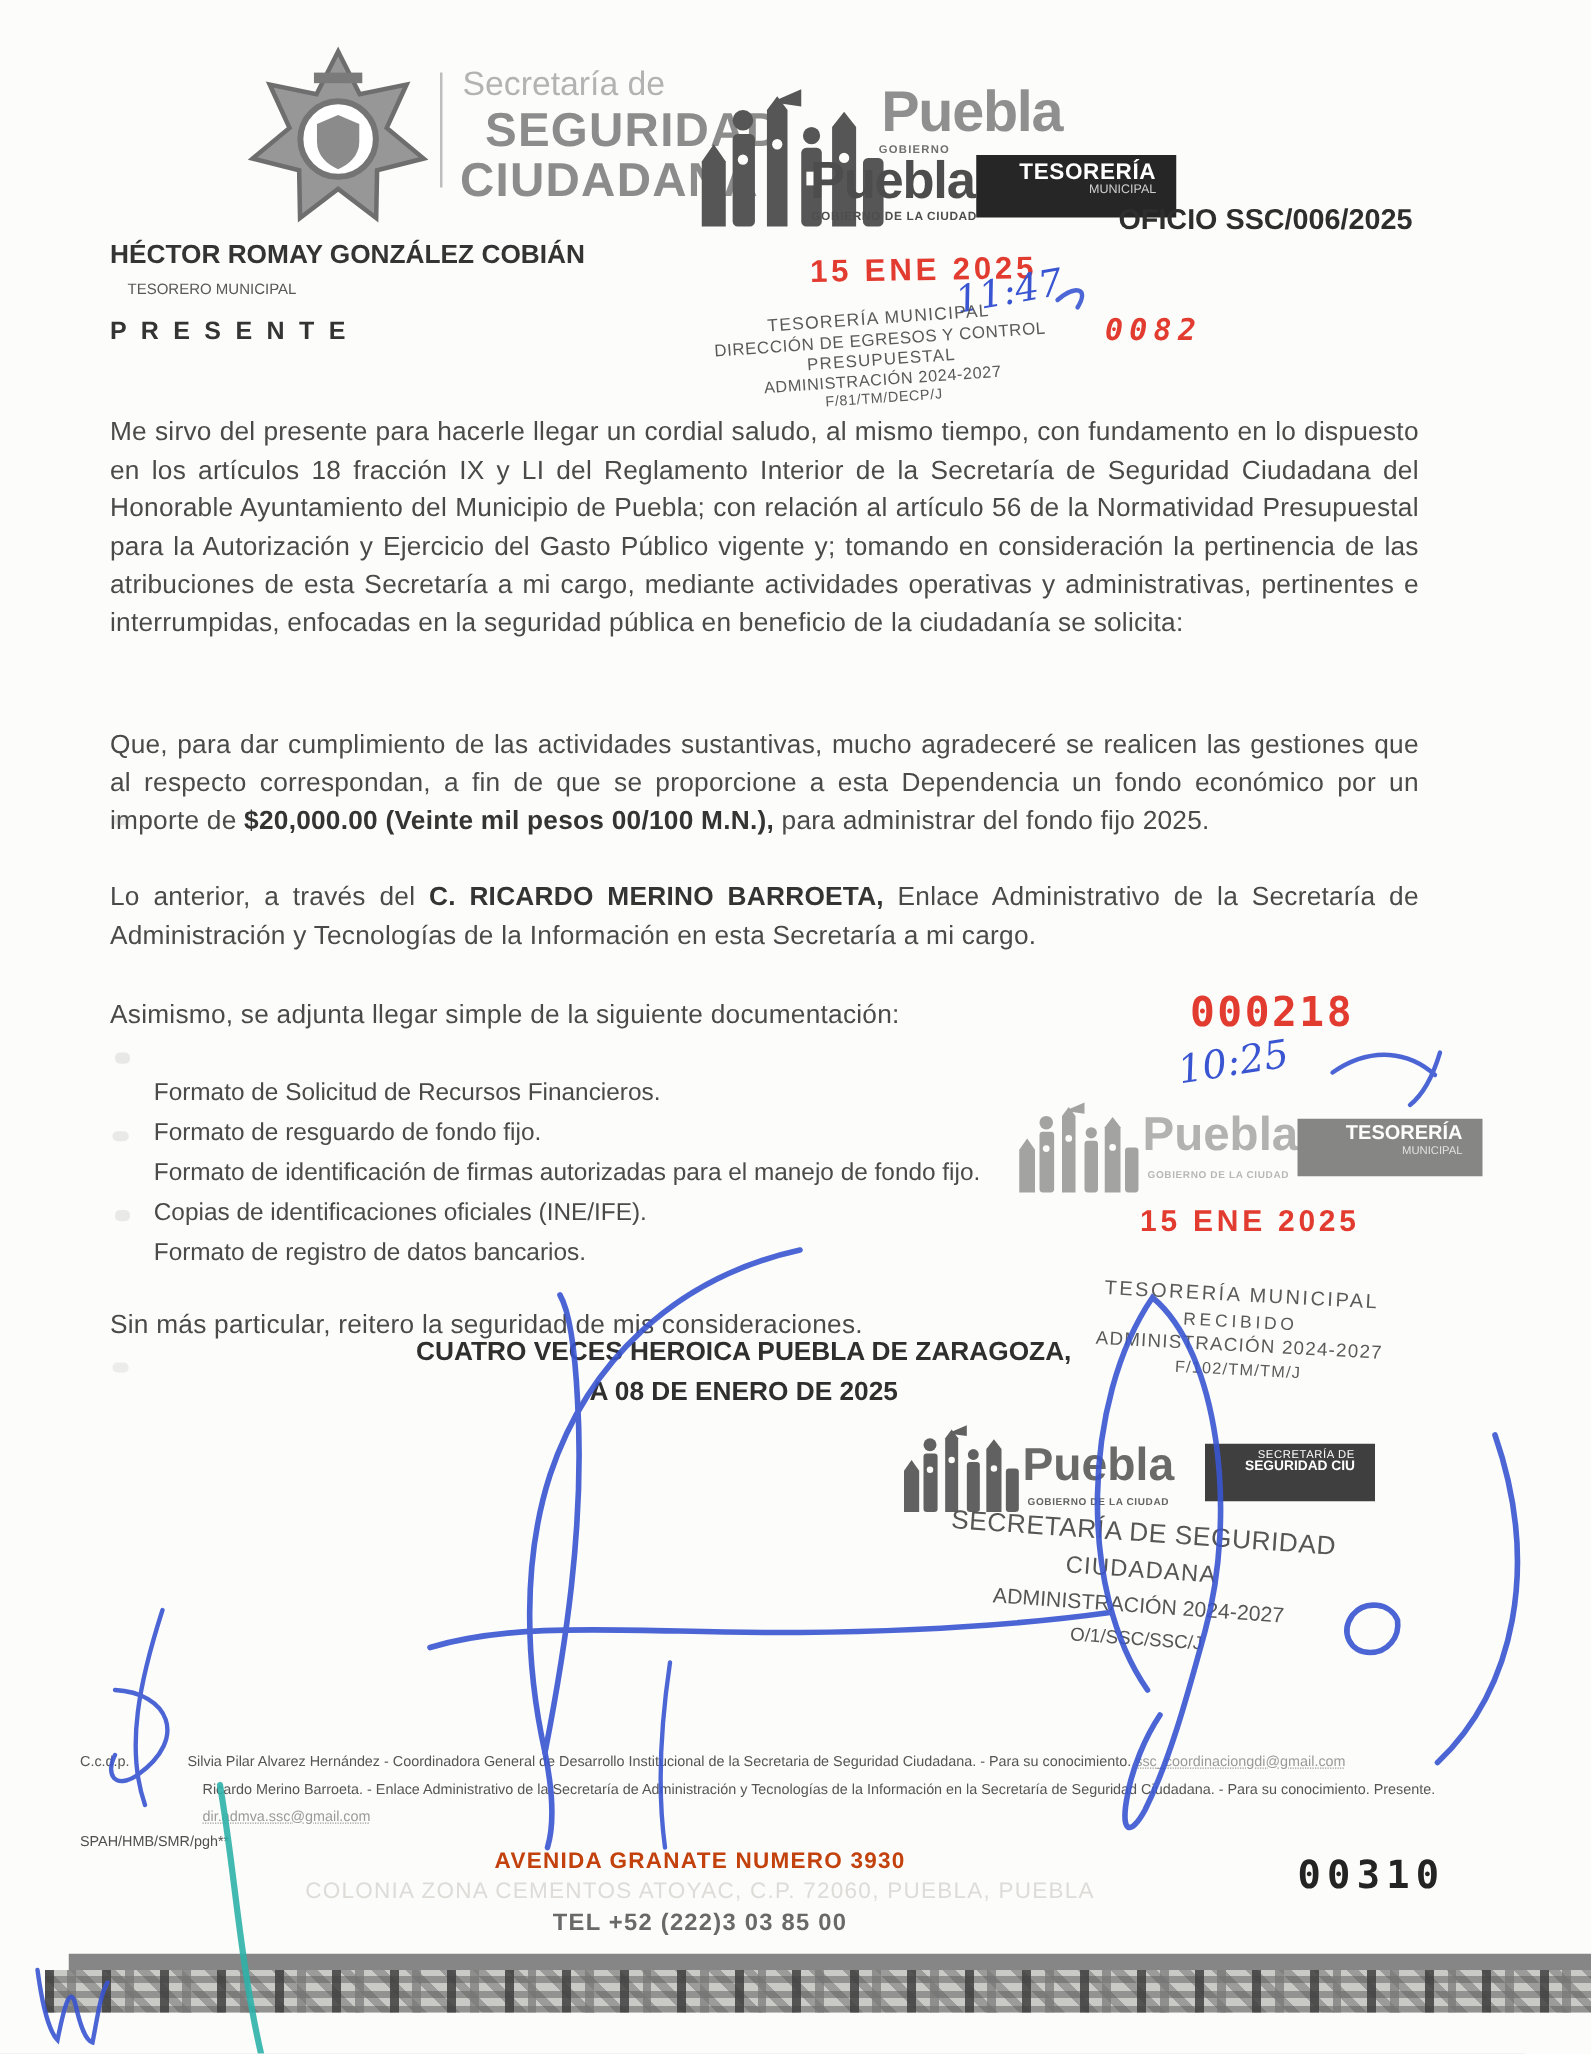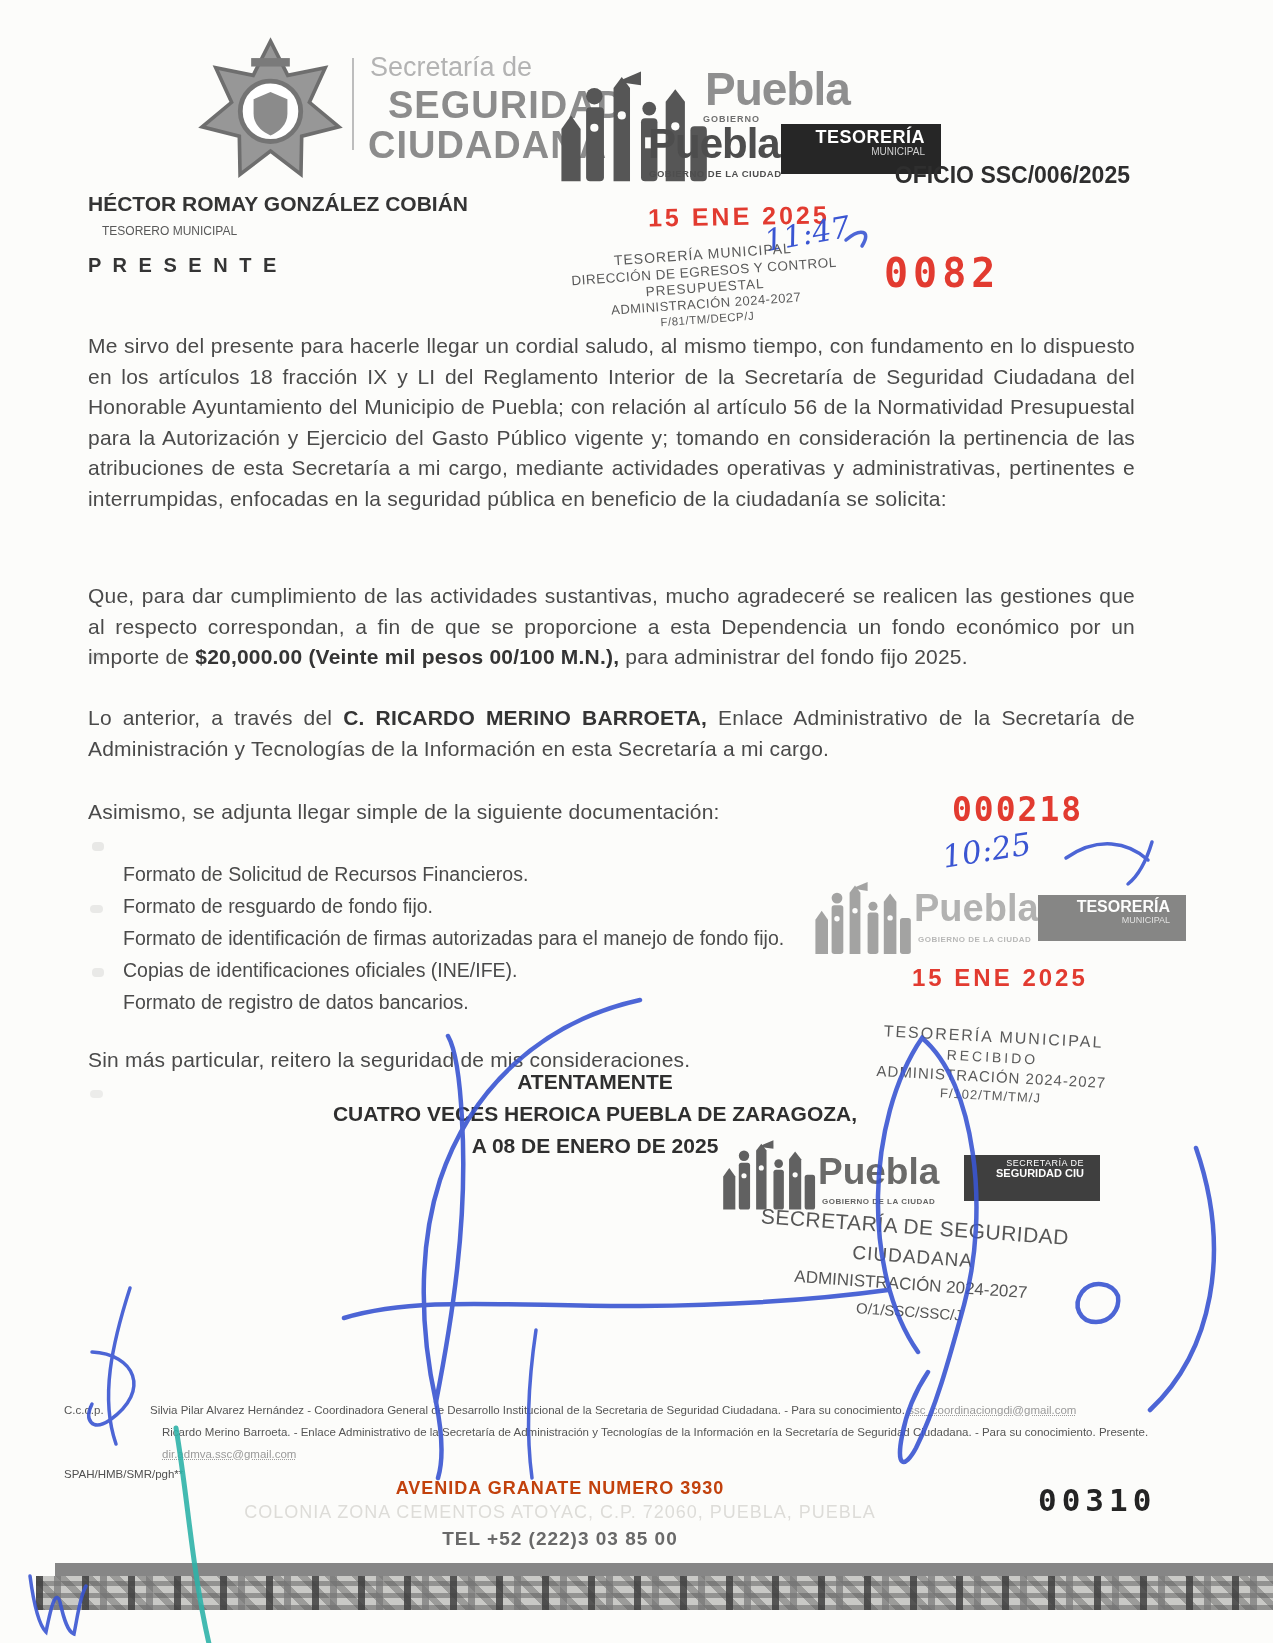--- a/index.html
+++ b/index.html
@@ -70,21 +70,21 @@
   </div>
 
   <div class="abs b nowrap" style="left:862px;top:162px;width:268px;font-size:23px;color:#2e2e2e;text-align:right;">OFICIO SSC/006/2025</div>
 
   <div class="abs b dark" style="left:88px;top:192px;font-size:21px;">HÉCTOR ROMAY GONZÁLEZ COBIÁN</div>
   <div class="abs" style="left:88px;top:224px;font-size:12px;color:#585858;margin-left:14px;">TESORERO MUNICIPAL</div>
   <div class="abs b dark" style="left:88px;top:254px;font-size:20px;letter-spacing:3px;">P R E S E N T E</div>
 
   <div class="abs red-stamp nowrap" style="left:648px;top:202px;font-size:25px;letter-spacing:3px;transform:rotate(-1deg);">15 ENE 2025</div>
   <div class="abs pen" style="left:764px;top:216px;font-size:30px;transform:rotate(-10deg);">11:47</div>
-  <div class="abs red-stamp mono" style="left:884px;top:250px;font-size:40px;letter-spacing:5px;">0082</div>
+  <div class="abs red-stamp mono" style="left:884px;top:250px;font-size:24px;letter-spacing:5px;font-style:italic;">0082</div>
 
   <div class="abs stamp" style="left:560px;top:246px;width:290px;transform:rotate(-4deg);">
     <div style="font-size:14px;letter-spacing:1px;line-height:17px;">TESORERÍA MUNICIPAL</div>
     <div style="font-size:13.5px;letter-spacing:.5px;line-height:17px;">DIRECCIÓN DE EGRESOS Y CONTROL</div>
     <div style="font-size:13.5px;letter-spacing:1px;line-height:16px;">PRESUPUESTAL</div>
     <div style="font-size:13px;letter-spacing:.5px;line-height:16px;">ADMINISTRACIÓN 2024-2027</div>
     <div style="font-size:11.5px;letter-spacing:.5px;line-height:14px;">F/81/TM/DECP/J</div>
   </div>
 
   <div class="abs body-text" style="left:88px;top:331px;width:1047px;">Me sirvo del presente para hacerle llegar un cordial saludo, al mismo tiempo, con fundamento en lo dispuesto en los artículos 18 fracción IX y LI del Reglamento Interior de la Secretaría de Seguridad Ciudadana del Honorable Ayuntamiento del Municipio de Puebla; con relación al artículo 56 de la Normatividad Presupuestal para la Autorización y Ejercicio del Gasto Público vigente y; tomando en consideración la pertinencia de las atribuciones de esta Secretaría a mi cargo, mediante actividades operativas y administrativas, pertinentes e interrumpidas, enfocadas en la seguridad pública en beneficio de la ciudadanía se solicita:</div>
@@ -140,21 +140,20 @@
   <div class="abs stamp" style="left:852px;top:1026px;width:280px;transform:rotate(3deg);">
     <div style="font-size:16px;letter-spacing:2px;line-height:21px;">TESORERÍA MUNICIPAL</div>
     <div style="font-size:14px;letter-spacing:3px;line-height:20px;">RECIBIDO</div>
     <div style="font-size:15px;letter-spacing:1px;line-height:20px;">ADMINISTRACIÓN 2024-2027</div>
     <div style="font-size:13px;letter-spacing:1px;line-height:18px;">F/102/TM/TM/J</div>
   </div>
 
   <div class="abs body-text" style="left:88px;top:1045px;width:700px;">Sin más particular, reitero la seguridad de mis consideraciones.</div>
 
   <div class="abs ctr" style="left:300px;top:1066px;width:590px;color:#2f2f2f;">
-    <div class="b" style="font-size:21px;line-height:32px;">ATENTAMENTE</div>
     <div class="b" style="font-size:21px;line-height:32px;">CUATRO VECES HEROICA PUEBLA DE ZARAGOZA,</div>
     <div class="b" style="font-size:21px;line-height:32px;">A 08 DE ENERO DE 2025</div>
   </div>
 
   <div class="abs" style="left:718px;top:1133px;width:360px;height:86px;opacity:.88;">
     <div class="abs skyline" style="left:0;top:2px;">
       <svg width="104" height="78" viewBox="0 0 120 86">
         <g fill="#4c4c4c">
           <path d="M6 84 V46 l7 -10 7 10 V84 Z"></path>
             <rect x="24" y="30" width="13" height="54" rx="3"></rect>

